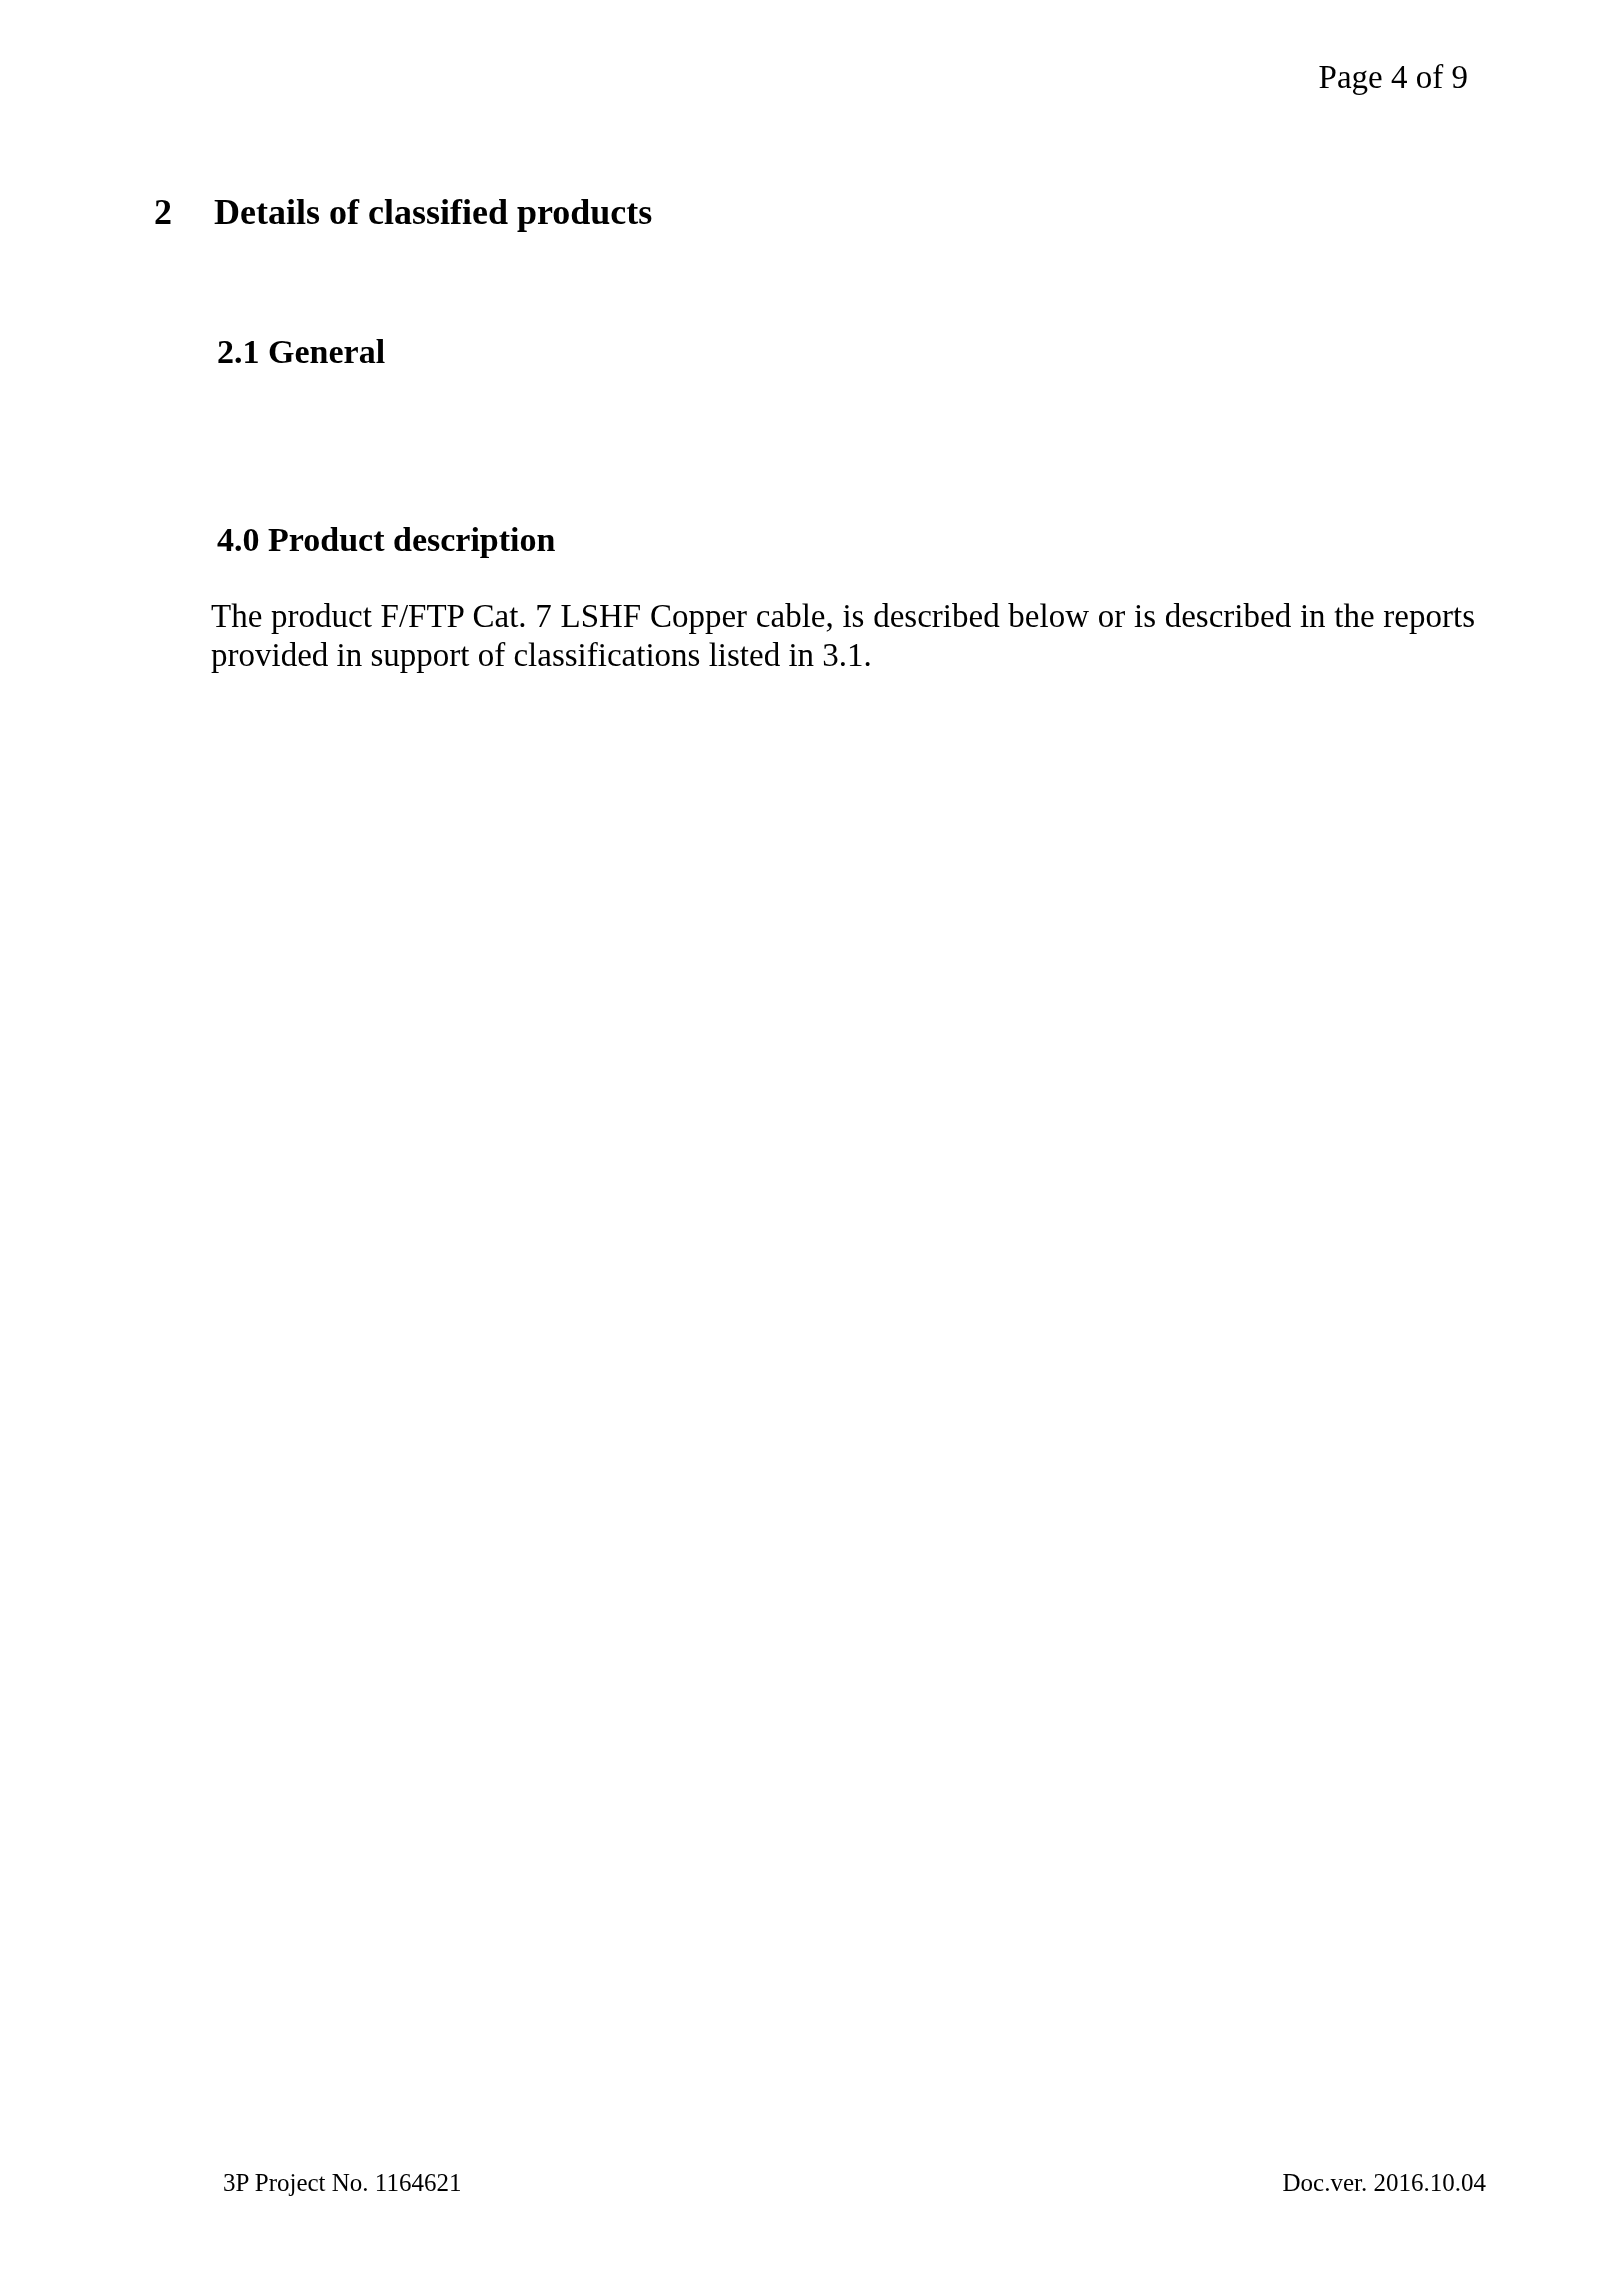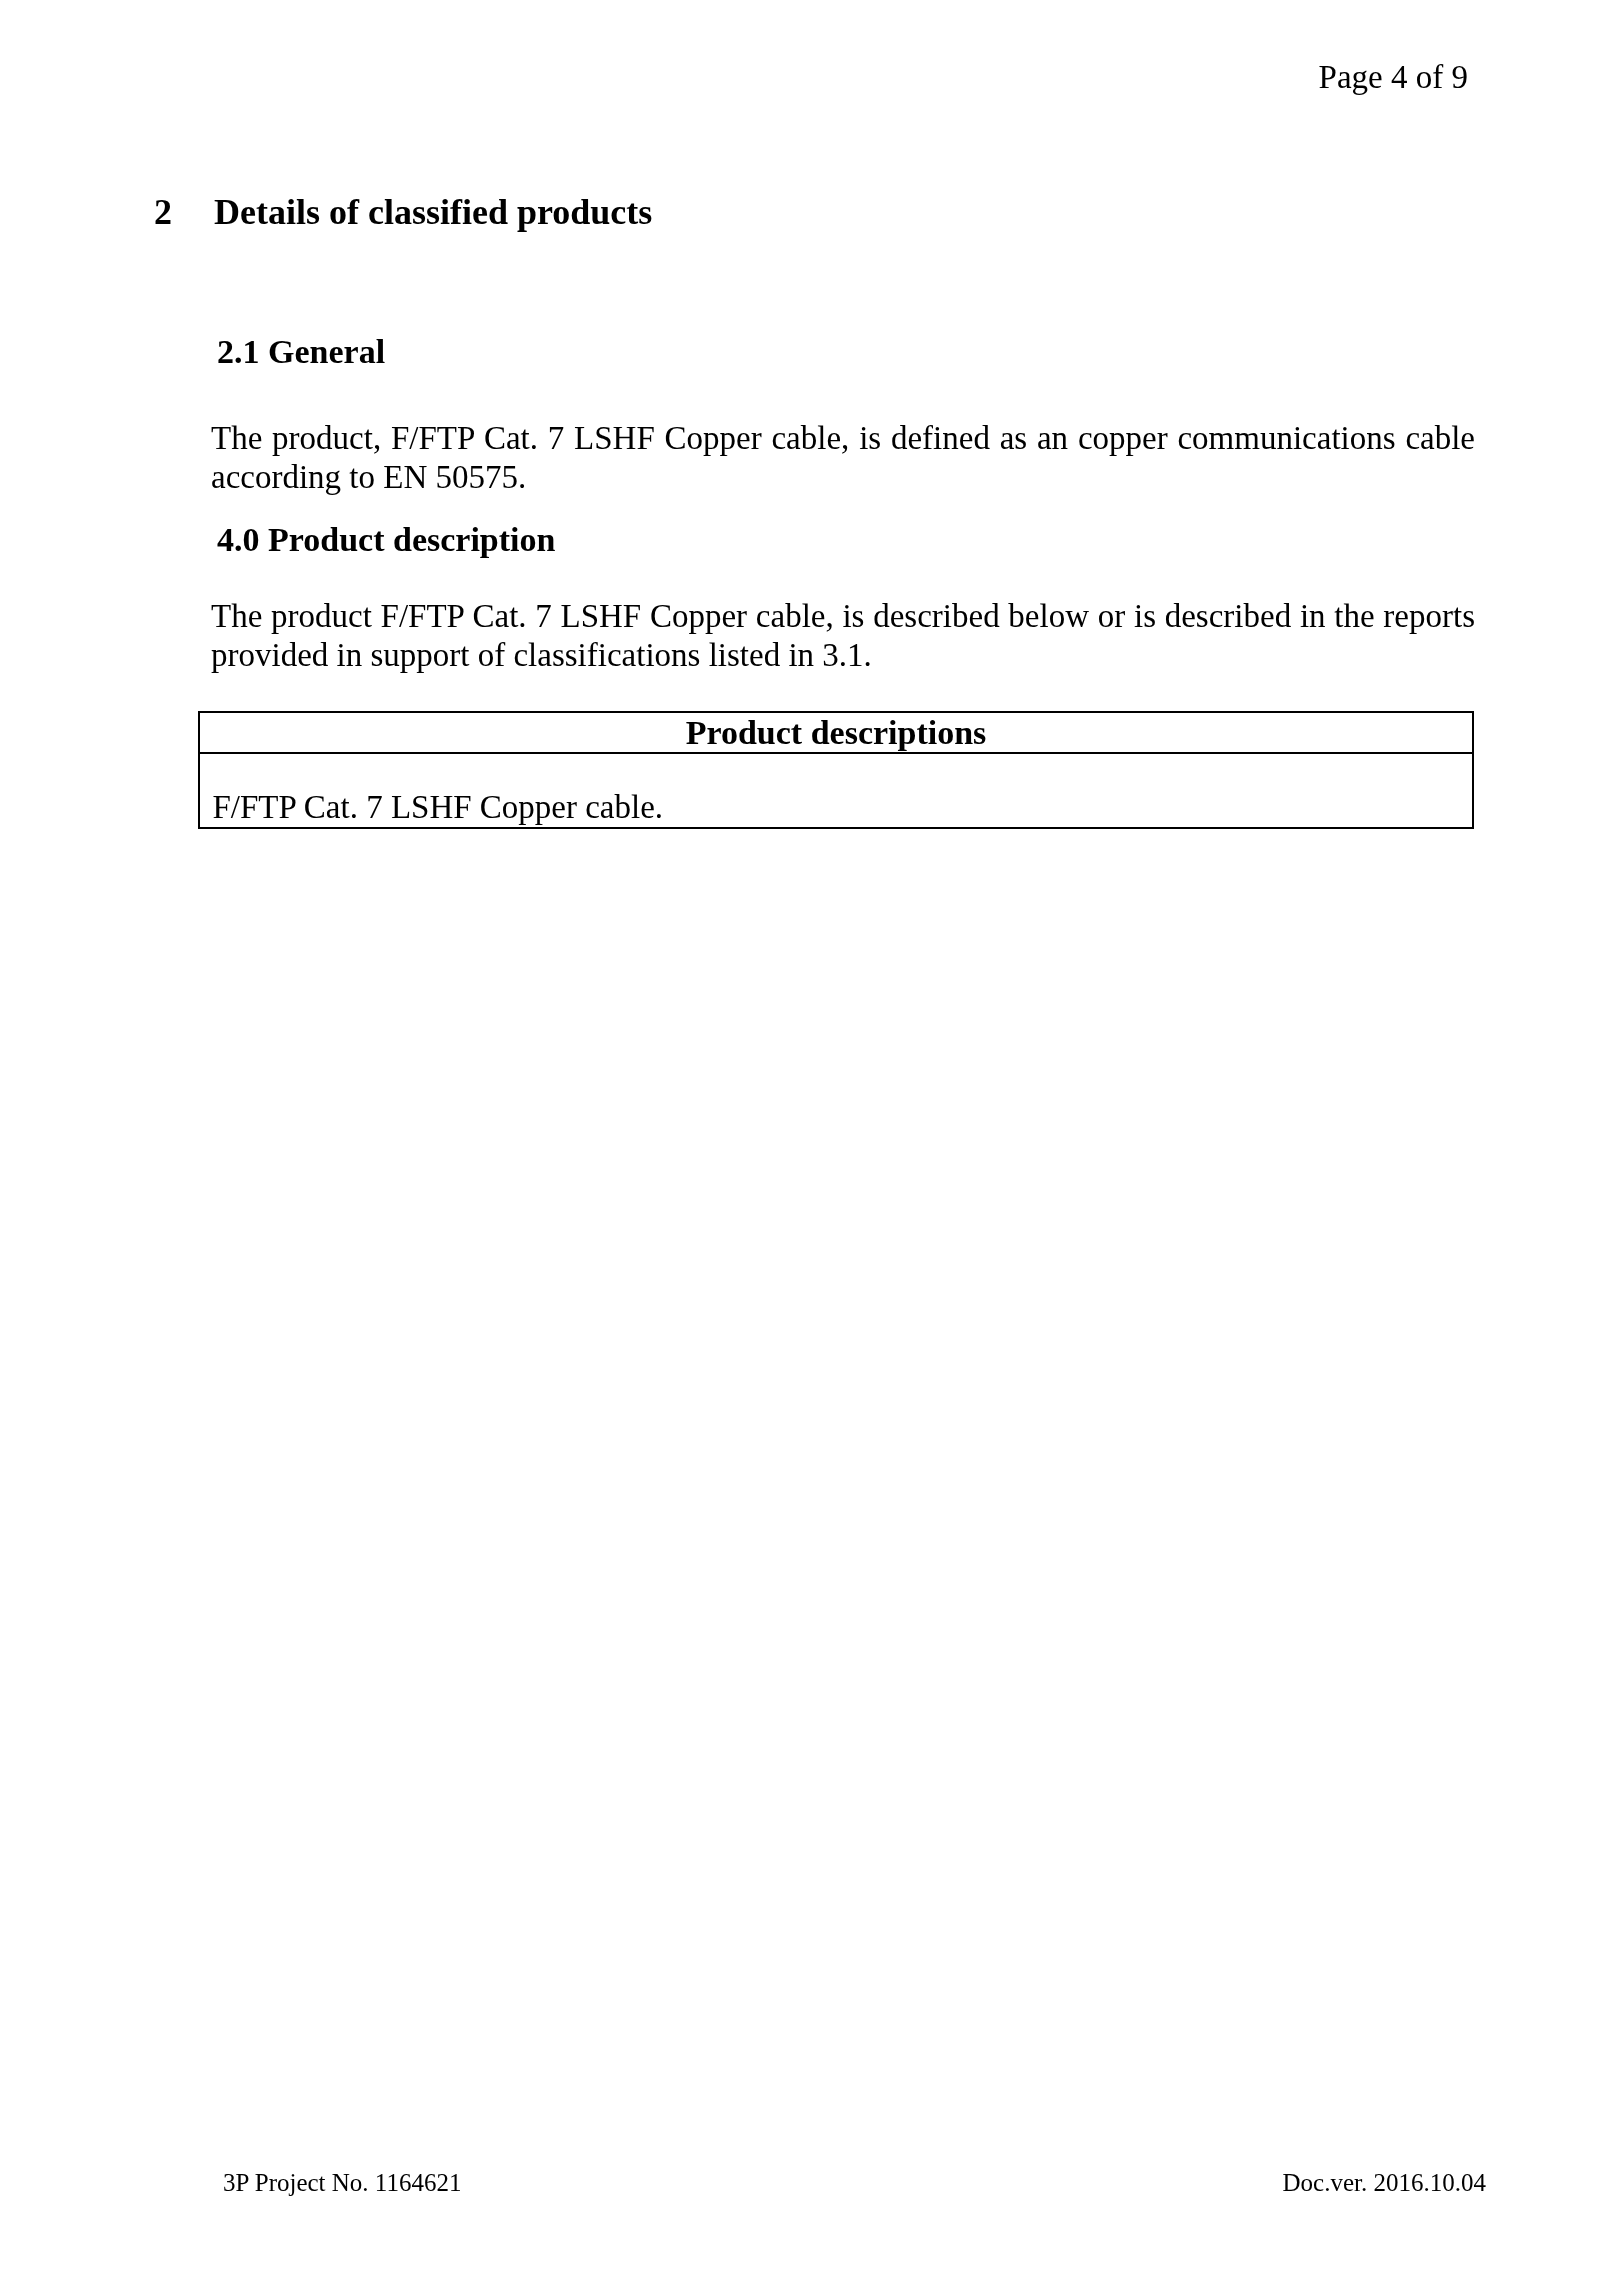--- a/index.html
+++ b/index.html
@@ -113,37 +113,24 @@
 <div class="page">
 
   <div class="page-number">Page 4 of 9</div>
 
   <div class="h1">
     <span class="h1-number">2</span><span>Details of classified products</span>
   </div>
 
   <div class="h2 s21">2.1 General</div>
 
-  <div class="para p21">The product, F/FTP Cat. 7 LSHF Copper cable, is defined as an copper communications cable according to EN 50575.</div>
 
   <div class="h2 s22">4.0 Product description</div>
 
   <div class="para p22">The product F/FTP Cat. 7 LSHF Copper cable, is described below or is described in the reports provided in support of classifications listed in 3.1.</div>
 
-  <table class="product-table">
-    <thead>
-      <tr>
-        <th>Product descriptions</th>
-      </tr>
-    </thead>
-    <tbody>
-      <tr>
-        <td>F/FTP Cat. 7 LSHF Copper cable.</td>
-      </tr>
-    </tbody>
-  </table>
 
   <div class="footer-left">3P Project No. 1164621</div>
 
   <div class="footer-right">Doc.ver. 2016.10.04</div>
 
 </div>
 
 
 </body></html>

